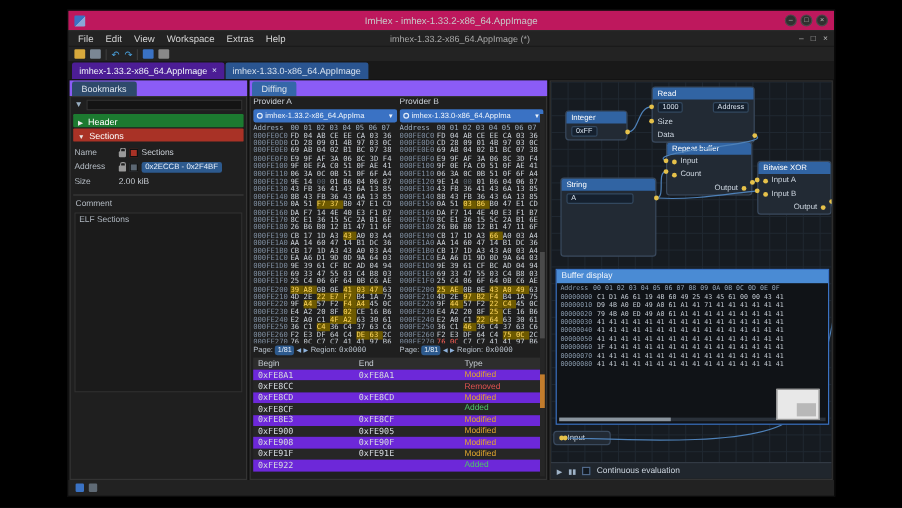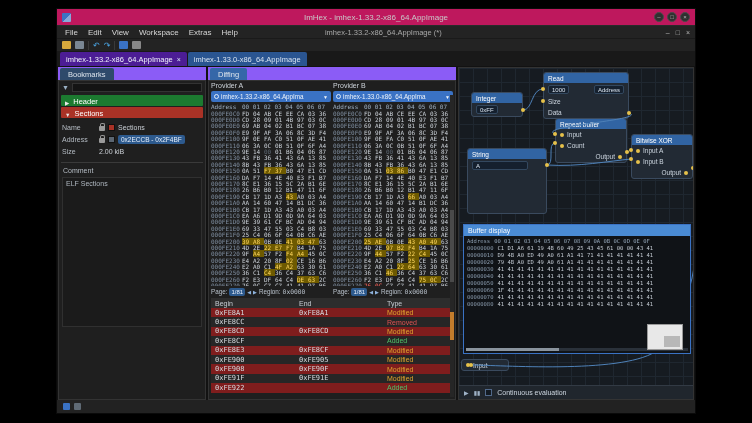--- a/index.html
+++ b/index.html
@@ -73,21 +73,21 @@
   .byte{width:11px;font-family:"DejaVu Sans Mono",monospace;font-size:6px;color:#ccd2d9;flex:none}
   .byte.hl{background:#6e5a00;color:#ffd75e}
   .byte.red{color:#ff6259}
   .byte.dim{color:#5f6a75}
   .pagerow{display:flex;align-items:center;gap:2px;font-size:6.3px;color:#b9c2cc;height:11px;white-space:nowrap}
   .pchip{background:#2d5a8e;padding:0 2px;border-radius:2px;color:#e6eefa;font-size:6px;height:8px;display:flex;align-items:center}
   .arr{color:#8fb3dd;font-size:5px}
   .dtable{margin:1px 2px 0;font-size:7px}
   .dhead{display:flex;background:#2d2d2d;color:#c6ccd3;height:10px;align-items:center}
   .c1{width:88px;padding-left:4px}.c2{width:88px}.c3{flex:1}
-  .drow{display:flex;height:9.4px;align-items:center;background:#7f1d1d;color:#d6dbe0}
+  .drow{display:flex;height:9.4px;align-items:center;background:#6d28d9;color:#d6dbe0}
   .drow:nth-child(even){background:#262626}
   .t-mod{color:#e0a52e}.t-rem{color:#e05252}.t-add{color:#4fc36a}
   .mid-scroll{position:absolute;right:1px;top:14px;bottom:2px;width:4px;background:#262626}
   .mthumb{position:absolute;top:38%;height:24%;width:100%;background:#4a4a4a}
   .mmark{position:absolute;top:72%;height:9%;width:100%;background:#c27c2c}
   
   .dp-canvas{position:absolute;inset:0 0 14px 0;background-color:#161b21;overflow:hidden;
     background-image:linear-gradient(#1f2730 1px,transparent 1px),linear-gradient(90deg,#1f2730 1px,transparent 1px);
     background-size:14px 14px}
   .wires{position:absolute;inset:0;z-index:2;pointer-events:none}

